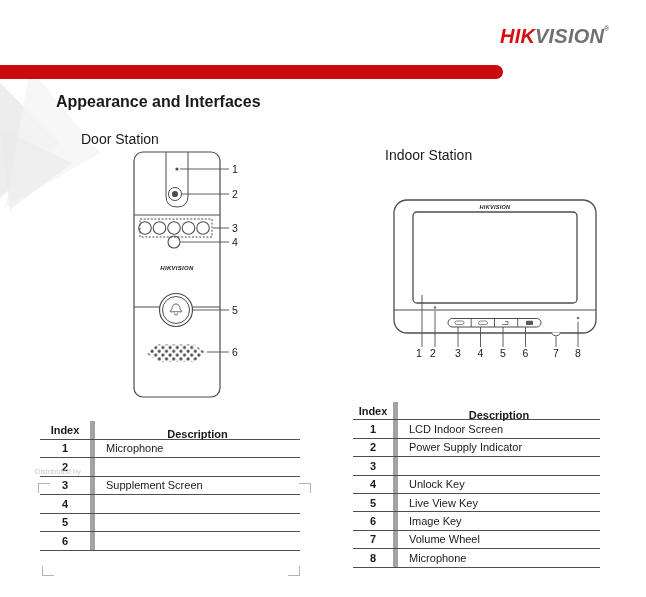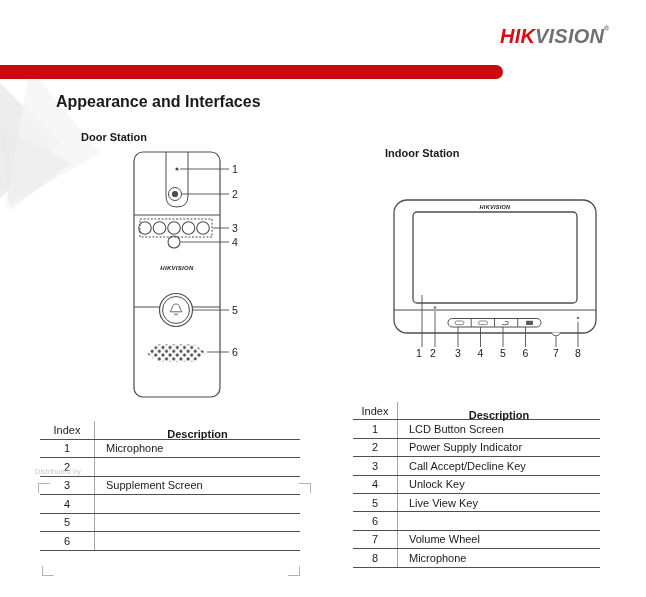--- a/index.html
+++ b/index.html
@@ -13,38 +13,38 @@
   .logo { position:absolute; left:500px; top:25px; font-style:italic; font-weight:bold;
           font-size:20px; letter-spacing:0.2px; white-space:nowrap; }
   .logo-hik { color:var(--logo-red,#d80d12); }
   .logo-vision { color:var(--logo-gray,#6f7072); }
   .logo-reg { color:var(--logo-gray,#6f7072); font-size:7px; vertical-align:top; font-style:normal; }
 
   .red-bar { position:absolute; left:0; top:65px; width:503px; height:14px;
              background:var(--accent-red,#cb0a10); border-radius:0 7px 7px 0; }
 
   .section-title { position:absolute; left:56px; top:93px; font-size:16px; font-weight:bold; }
-  .sub-label { position:absolute; font-size:11px; font-weight:bold; }
+  .sub-label { position:absolute; font-size:14px; font-weight:normal; }
   .door-label { left:81px; top:131px; }
   .indoor-label { left:385px; top:147px; }
 
   .diagram { position:absolute; }
   .door-diagram { left:125px; top:148px; }
   .indoor-diagram { left:388px; top:195px; }
   .diagram text { font-family:"Liberation Sans", sans-serif; fill:#1a1a1a; }
   .callout-num { font-size:10.5px; }
   .brand-text { font-size:6px; font-weight:bold; font-style:italic; fill:#8f8f8f; letter-spacing:0.3px; }
 
   .spec-table { position:absolute; font-size:11px; }
   .door-table { left:40px; top:421px; width:260px; }
   .indoor-table { left:353px; top:402px; width:247px; }
   .t-row { display:flex; align-items:stretch; border-bottom:1px solid #4f4f4f; height:18.5px; }
   .indoor-table .t-row { height:18.4px; }
-  .c-idx { width:55px; border-right:1px solid #a3a3a3; display:flex; align-items:center;
-           justify-content:center; font-weight:normal; }
+  .c-idx { width:55px; border-right:5px solid #a3a3a3; display:flex; align-items:center;
+           justify-content:center; font-weight:bold; }
   .indoor-table .c-idx { width:45px; }
   .c-desc { flex:1; display:flex; align-items:center; padding-left:11px; }
   .t-row.hdr { border-bottom:1px solid #4f4f4f; }
   .t-row.hdr .c-desc { justify-content:center; padding-left:0; font-weight:bold;margin-top:8px; }
 
   .distributed { position:absolute; left:35px; top:467px; font-size:7.5px; color:#c9c9c9; z-index:0; }
 
   .crop-mark { position:absolute; width:12px; height:10px; }
   .cm-tl { left:38px;  top:483px; border-left:1px solid #b3b3b3; border-top:1px solid #b3b3b3; }
   .cm-tr { left:299px; top:483px; border-right:1px solid #b3b3b3; border-top:1px solid #b3b3b3; }
@@ -197,40 +197,40 @@
     </div>
   </div>
 
   <div class="spec-table indoor-table">
     <div class="t-row hdr">
       <div class="c-idx">Index</div>
       <div class="c-desc">Description</div>
     </div>
     <div class="t-row">
       <div class="c-idx">1</div>
-      <div class="c-desc">LCD Button Screen</div>
+      <div class="c-desc">LCD Indoor Screen</div>
     </div>
     <div class="t-row">
       <div class="c-idx">2</div>
       <div class="c-desc">Power Supply Indicator</div>
     </div>
     <div class="t-row">
       <div class="c-idx">3</div>
-      <div class="c-desc">Call Accept/Decline Key</div>
     </div>
     <div class="t-row">
       <div class="c-idx">4</div>
       <div class="c-desc">Unlock Key</div>
     </div>
     <div class="t-row">
       <div class="c-idx">5</div>
       <div class="c-desc">Live View Key</div>
     </div>
     <div class="t-row">
       <div class="c-idx">6</div>
+      <div class="c-desc">Image Key</div>
     </div>
     <div class="t-row">
       <div class="c-idx">7</div>
       <div class="c-desc">Volume Wheel</div>
     </div>
     <div class="t-row">
       <div class="c-idx">8</div>
       <div class="c-desc">Microphone</div>
     </div>
   </div>

